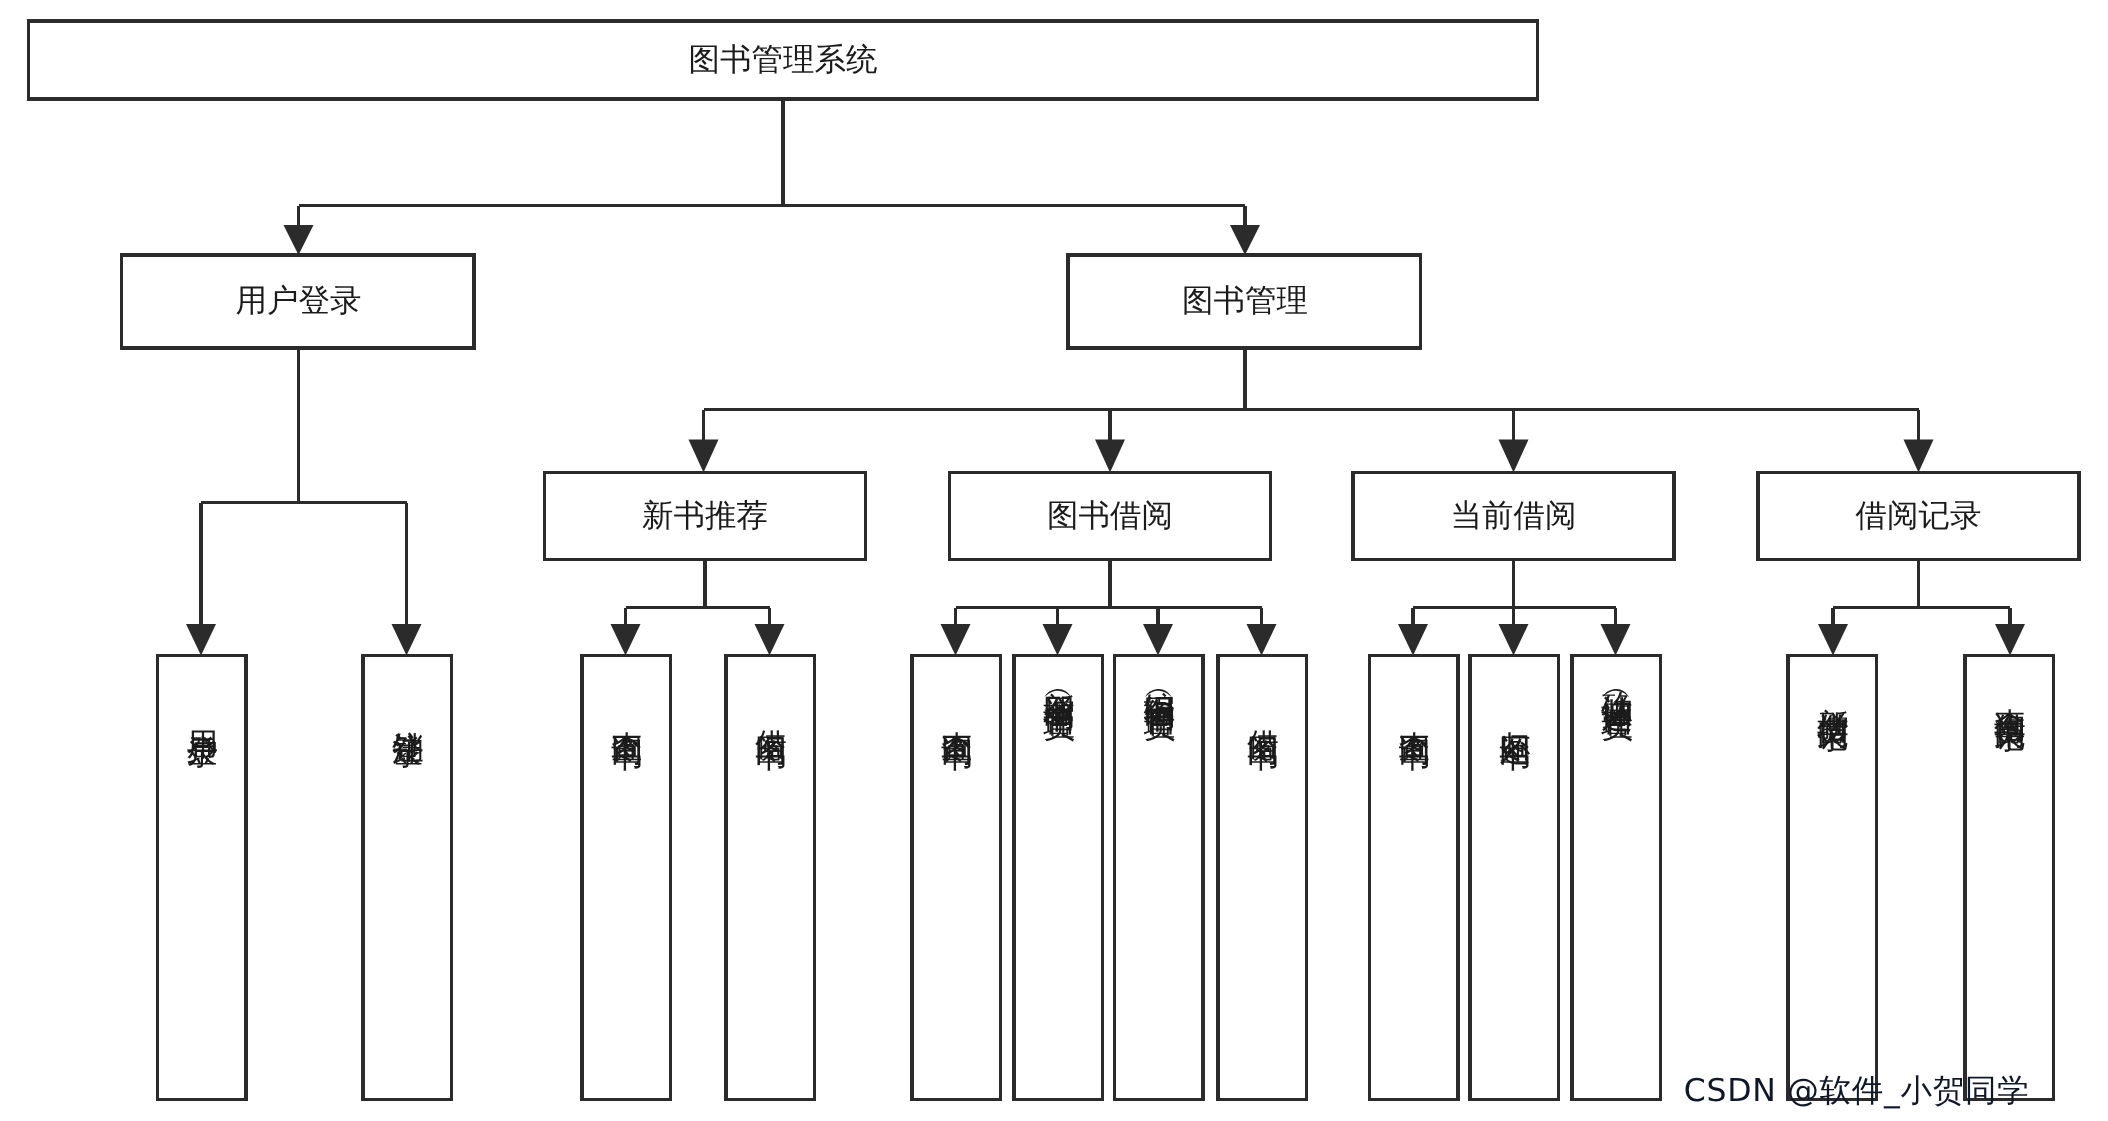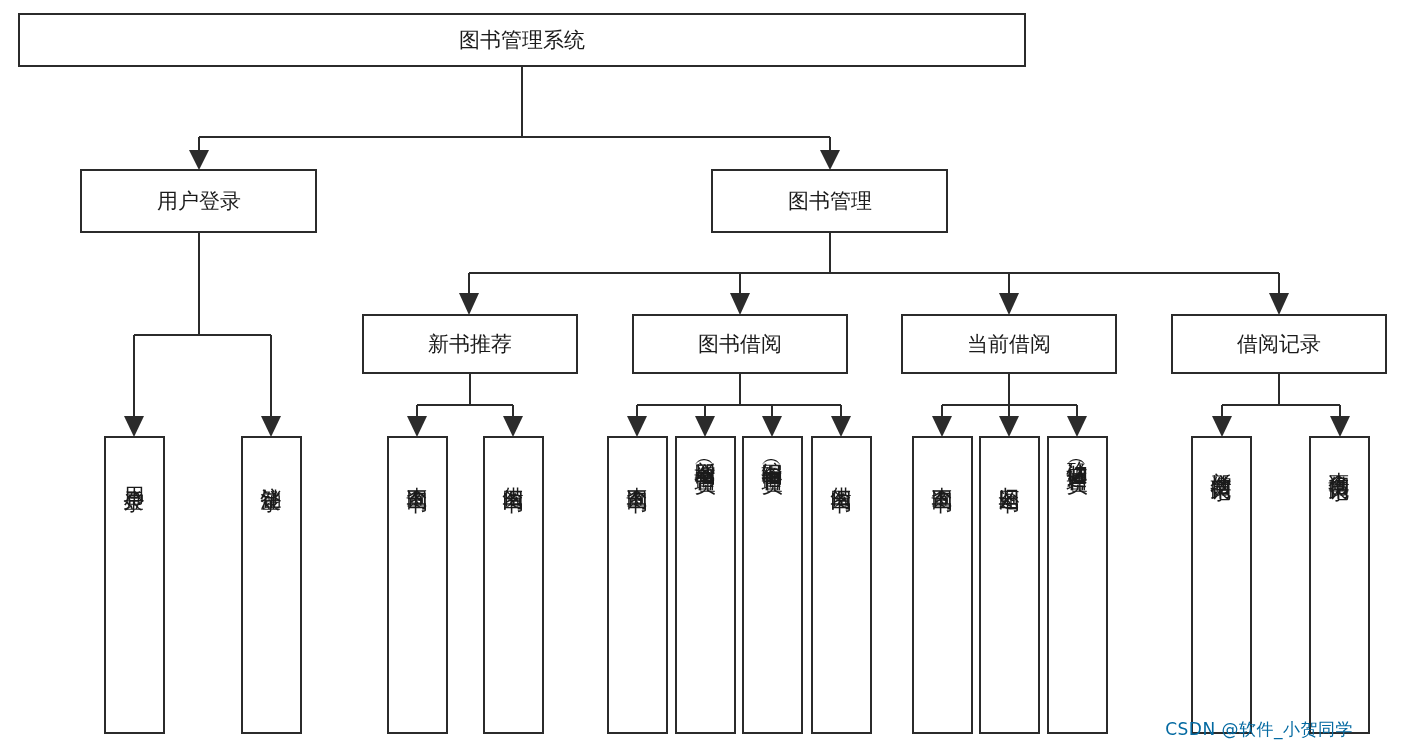--- a/index.html
+++ b/index.html
@@ -65,22 +65,22 @@
     line-height: 1;
     letter-spacing: 2px;
     color: #1b1b1b;
     white-space: nowrap;
   }
   .watermark {
     position: absolute;
     right: 8px;
     bottom: 6px;
     font-family: "DejaVu Sans", sans-serif;
-    font-size: 17px;
-    color: #0369a1;
+    font-size: 21px;
+    color: #0f172a;
     letter-spacing: 0.5px;
     user-select: none;
   }
 </style>
 </head>
 <body>
 
 <div id="diagram-root">
 
   <svg class="tree-canvas" viewBox="0 0 1405 747">

